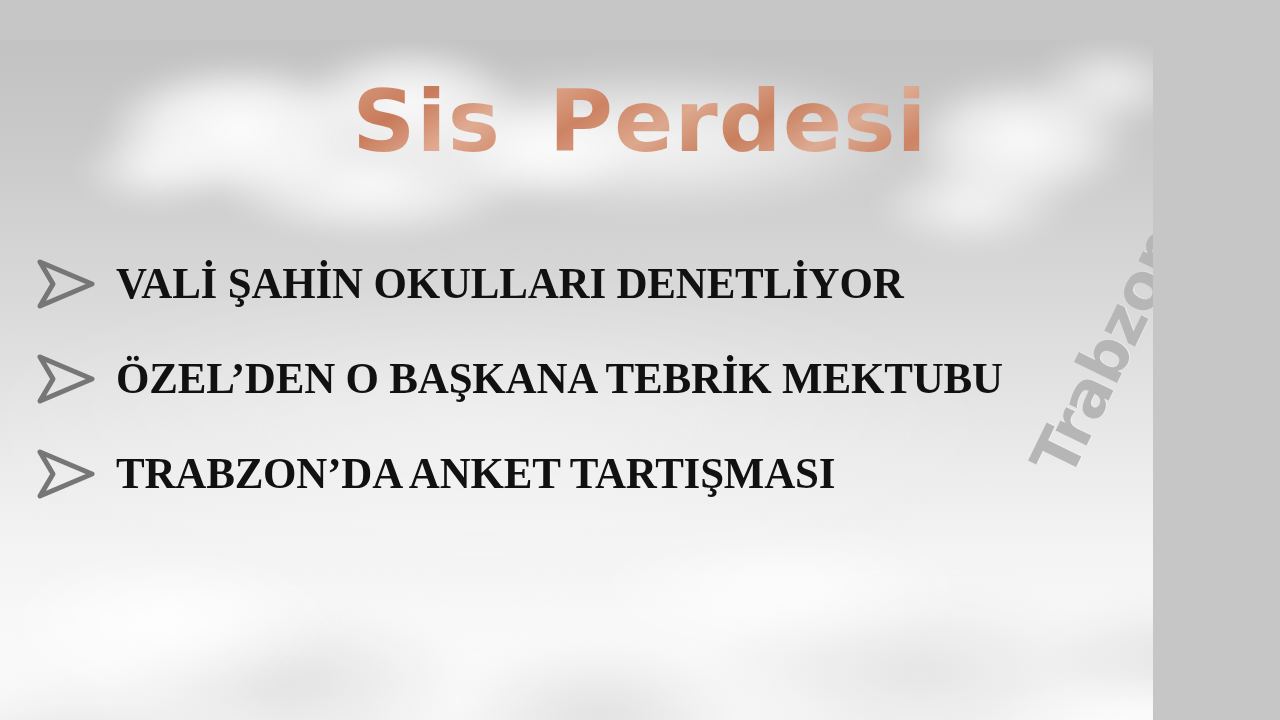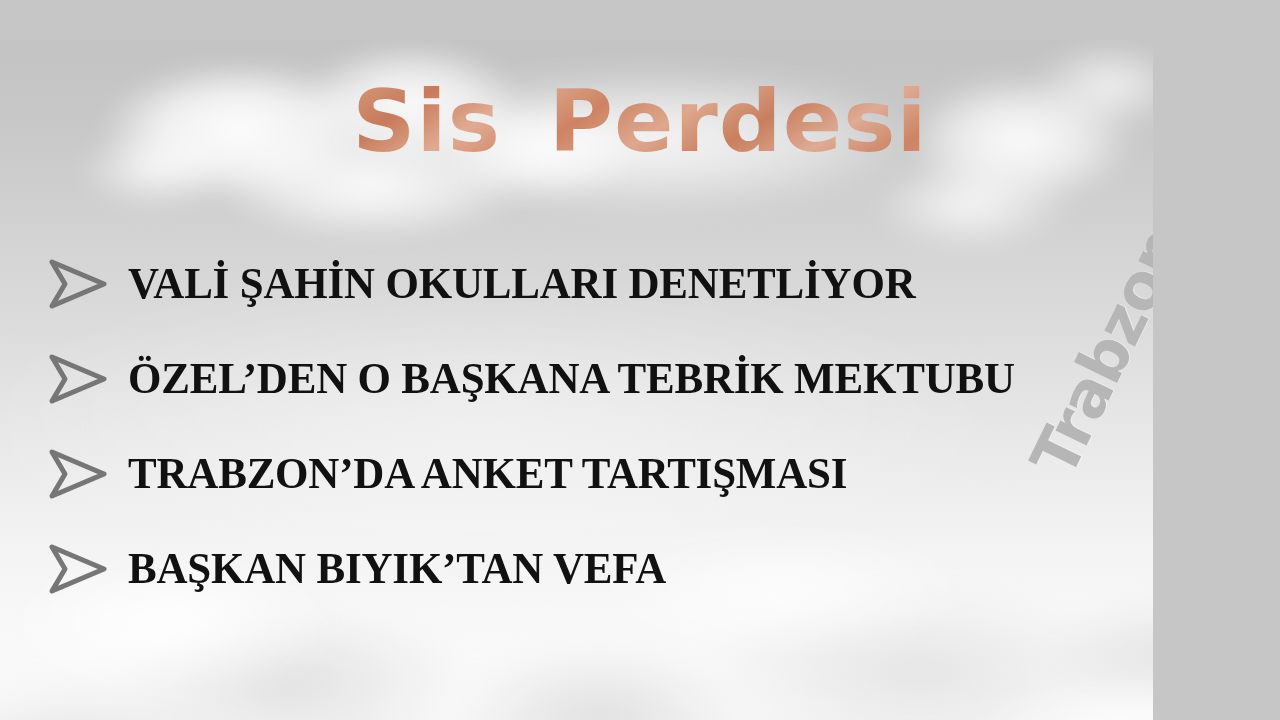--- a/index.html
+++ b/index.html
@@ -137,21 +137,21 @@
     position: absolute;
     left: 0; top: 196px;
     width: 1100px;
     z-index: 6;
   }
 
   .headline-row {
     display: flex;
     align-items: center;
     height: 95px;
-    padding-left: 46px;
+    padding-left: 34px;
   }
 
   .bullet-arrow {
     flex: 0 0 auto;
     width: 62px;
     height: 56px;
     margin-right: 20px;
     display: block;
   }
 
@@ -281,28 +281,20 @@
     <div class="headline-row">
       <span class="bullet-arrow">
         <svg viewBox="0 0 62 56" xmlns="http://www.w3.org/2000/svg">
           <path d="M6 6 L58 28 L6 50 L19 28 Z" fill="none" stroke="#767676" stroke-width="5" stroke-linejoin="round" stroke-linecap="round"></path>
         </svg>
       </span>
       <span class="headline-text">TRABZON’DA ANKET TARTIŞMASI</span>
     </div>
 
 
-    <div class="headline-row">
-      <span class="bullet-arrow">
-        <svg viewBox="0 0 62 56" xmlns="http://www.w3.org/2000/svg">
-          <path d="M6 6 L58 28 L6 50 L19 28 Z" fill="none" stroke="#767676" stroke-width="5" stroke-linejoin="round" stroke-linecap="round"></path>
-        </svg>
-      </span>
-      <span class="headline-text">BAŞKAN BIYIK’TAN VEFA</span>
-    </div>
 
   </div>
 
   <div id="watermark">
     <div id="wm-rotor">
       <span id="wm-brand">Trabzon</span>
       <span id="wm-x">✕</span>
       <span id="wm-dotcom">.com</span>
       <span id="wm-tagline">“Özgür Habercilik”</span>
     </div>

